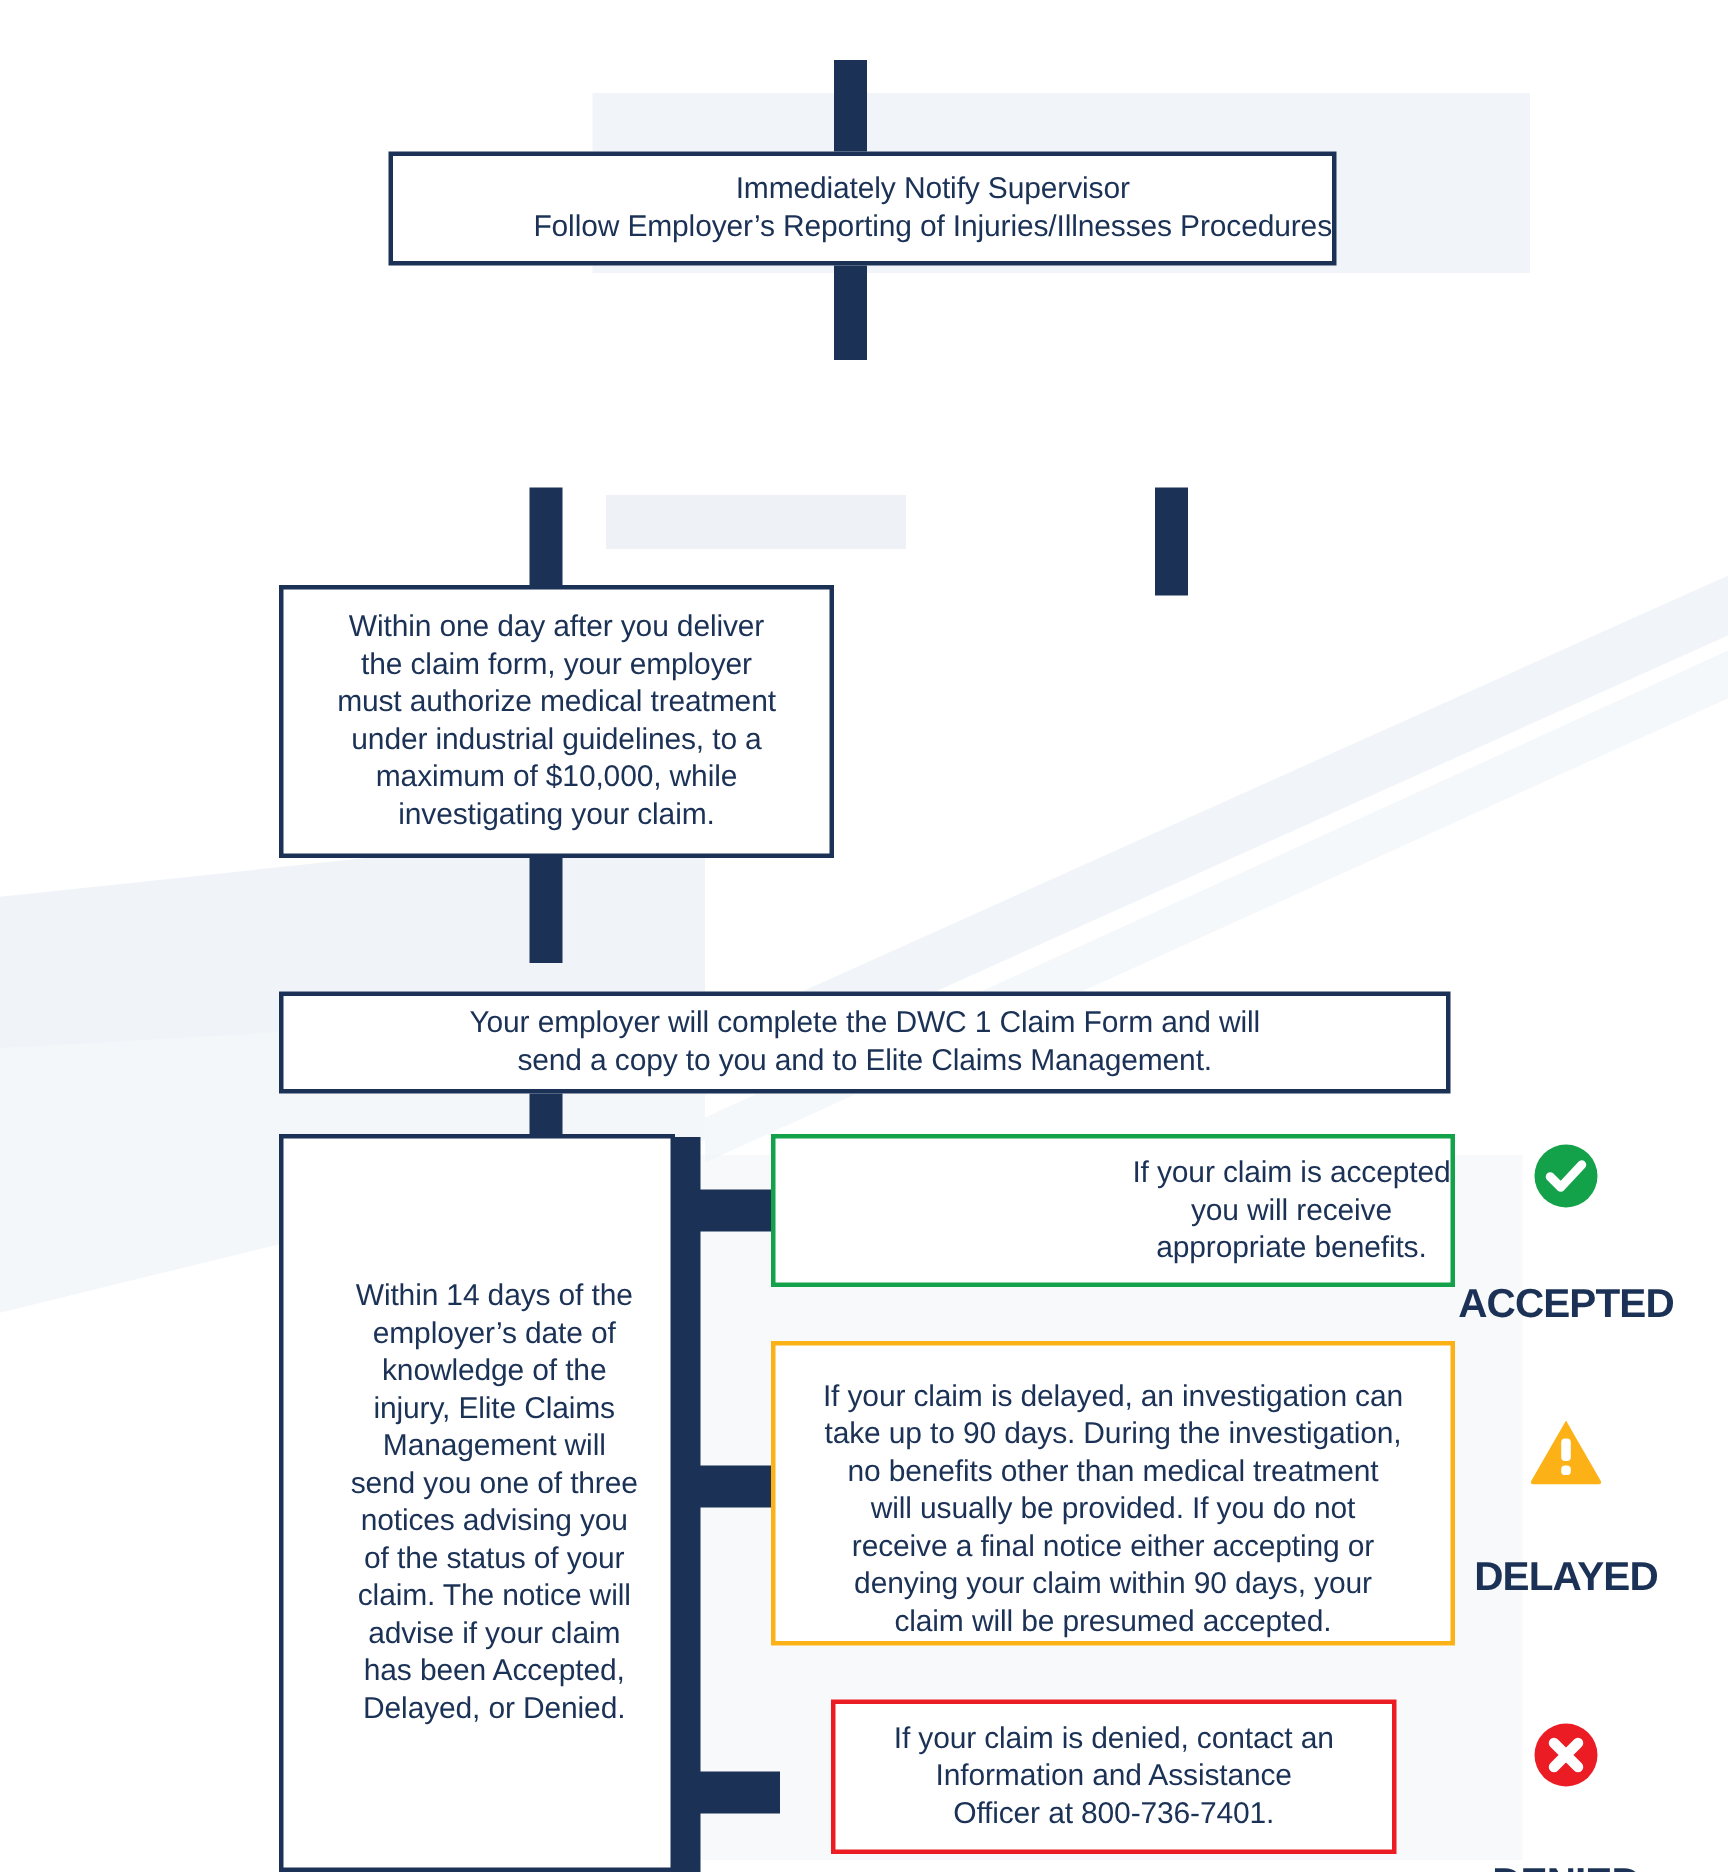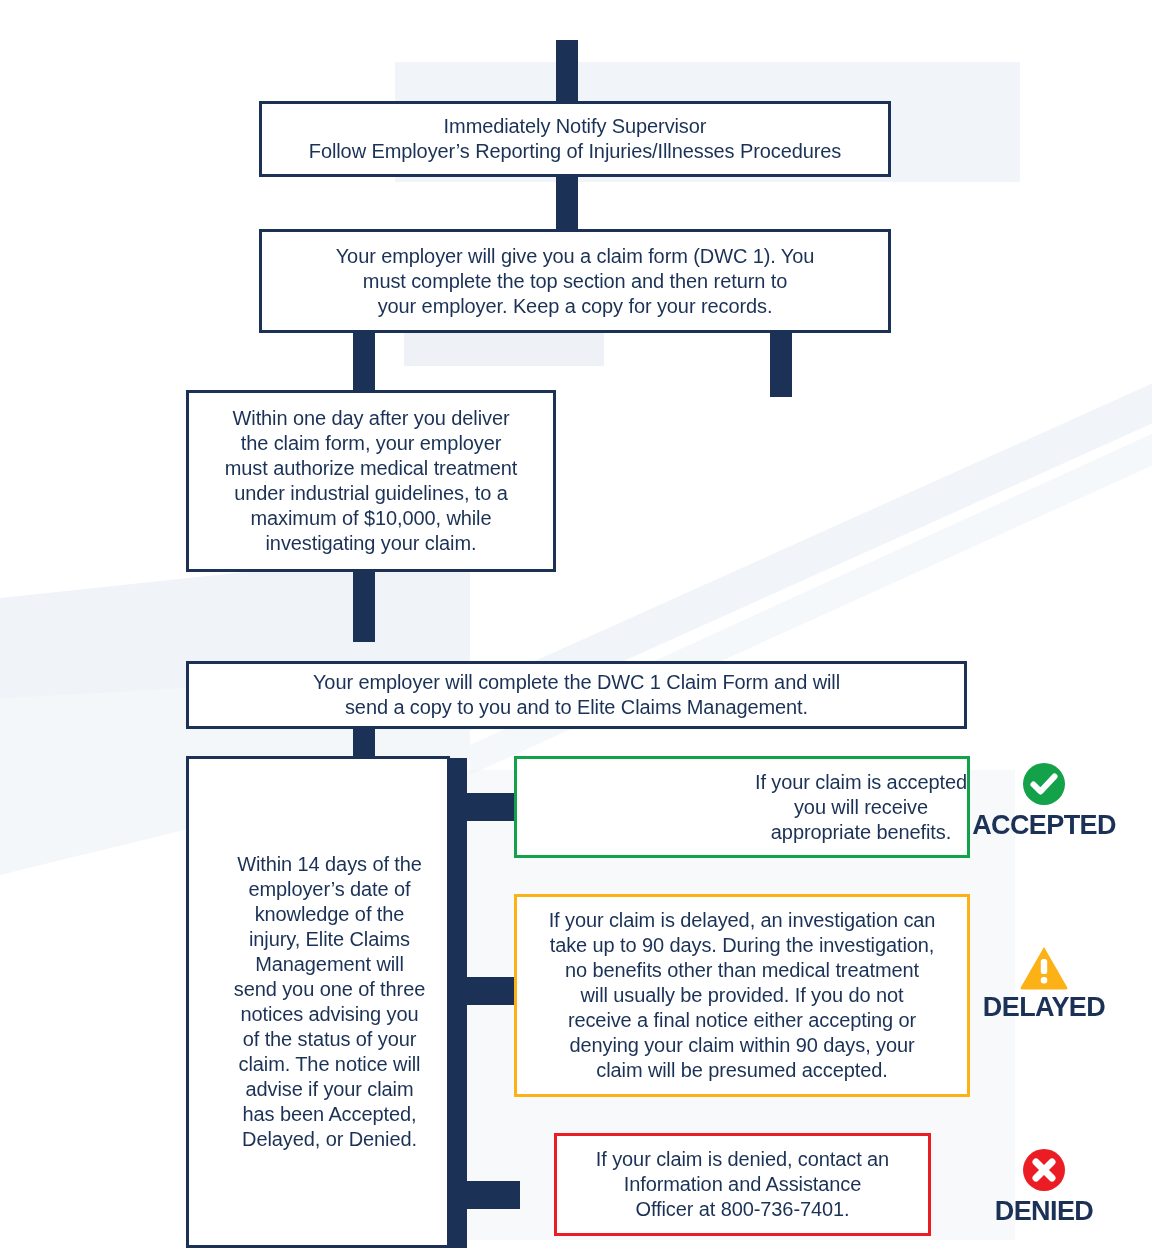--- a/index.html
+++ b/index.html
@@ -37,20 +37,21 @@
   .box.red{border-color:#ec1c24;}
 
   
   .conn{position:absolute;background:#1b3256;z-index:2;}
 
   
   .status{
     position:absolute;z-index:4;
     display:flex;flex-direction:column;align-items:center;
     width:152px;
+    gap:44px;
   }
   .status .glyph{display:block;}
   .status .lbl{
     color:#1b3256;
     font-size:27px;
     font-weight:bold;
     letter-spacing:-0.6px;
     line-height:30px;
     margin-top:2px;
     white-space:nowrap;
@@ -79,30 +80,25 @@
   <div class="conn" style="left:353px;top:560px;width:22px;height:82px;"></div>
   <div class="conn" style="left:353px;top:684px;width:22px;height:80px;"></div>
 
   <div class="conn" style="left:445px;top:758px;width:22px;height:490px;"></div>
 
   <div class="conn" style="left:445px;top:793px;width:75px;height:28px;"></div>
   <div class="conn" style="left:445px;top:977px;width:75px;height:28px;"></div>
   <div class="conn" style="left:445px;top:1181px;width:75px;height:28px;"></div>
 
 
-  <div class="box" style="left:259px;top:101px;width:632px;height:76px;">
+  <div class="box" style="left:259px;top:101px;width:632px;height:76px;justify-content:flex-end;">
     <p>Immediately Notify Supervisor
 Follow Employer’s Reporting of Injuries/Illnesses Procedures</p>
   </div>
 
-  <div class="box" style="left:259px;top:229px;width:632px;height:104px;">
-    <p>Your employer will give you a claim form (DWC 1). You
-must complete the top section and then return to
-your employer.  Keep a copy for your records.</p>
-  </div>
 
   <div class="box" style="left:186px;top:390px;width:370px;height:182px;">
     <p>Within one day after you deliver
 the claim form, your employer
 must authorize medical treatment
 under industrial guidelines, to a
 maximum of $10,000, while
 investigating your claim.</p>
   </div>
 
@@ -126,21 +122,21 @@
 has been Accepted,
 Delayed, or Denied.</p>
   </div>
 
   <div class="box green" style="left:514px;top:756px;width:456px;height:102px;">
     <p>If your claim is accepted
 you will receive
 appropriate benefits.</p>
   </div>
 
-  <div class="box amber" style="left:514px;top:894px;width:456px;height:203px;">
+  <div class="box amber" style="left:514px;top:894px;width:456px;height:203px;align-items:flex-end;">
     <p>If your claim is delayed, an investigation can
 take up to 90 days. During the investigation,
 no benefits other than medical treatment
 will usually be provided. If you do not
 receive a final notice either accepting or
 denying your claim within 90 days, your
 claim will be presumed accepted.</p>
   </div>
 
   <div class="box red" style="left:514px;top:1133px;width:377px;height:103px;margin-left:40px;">

